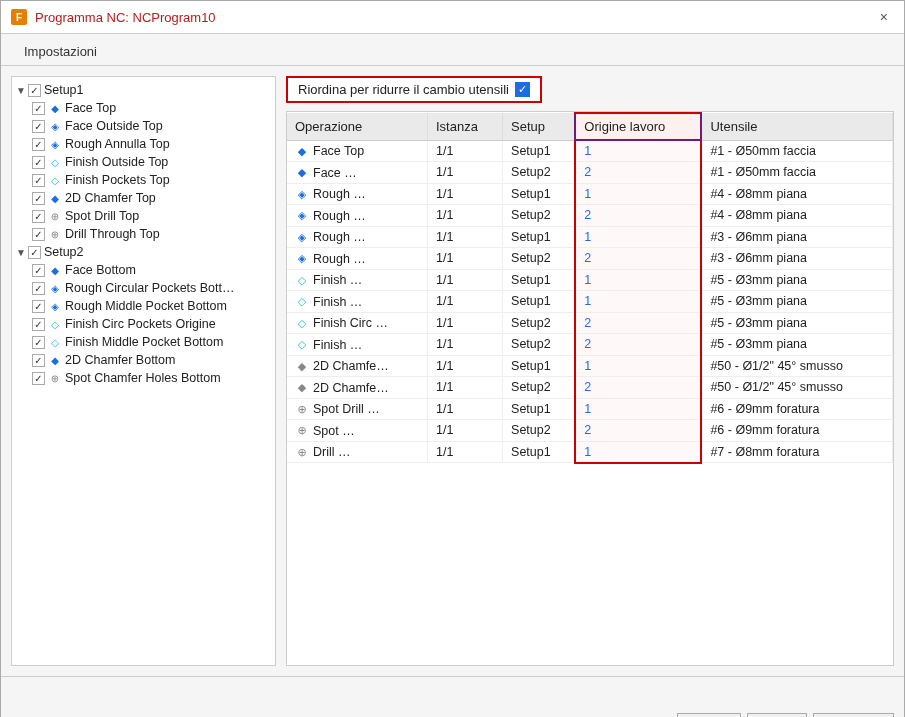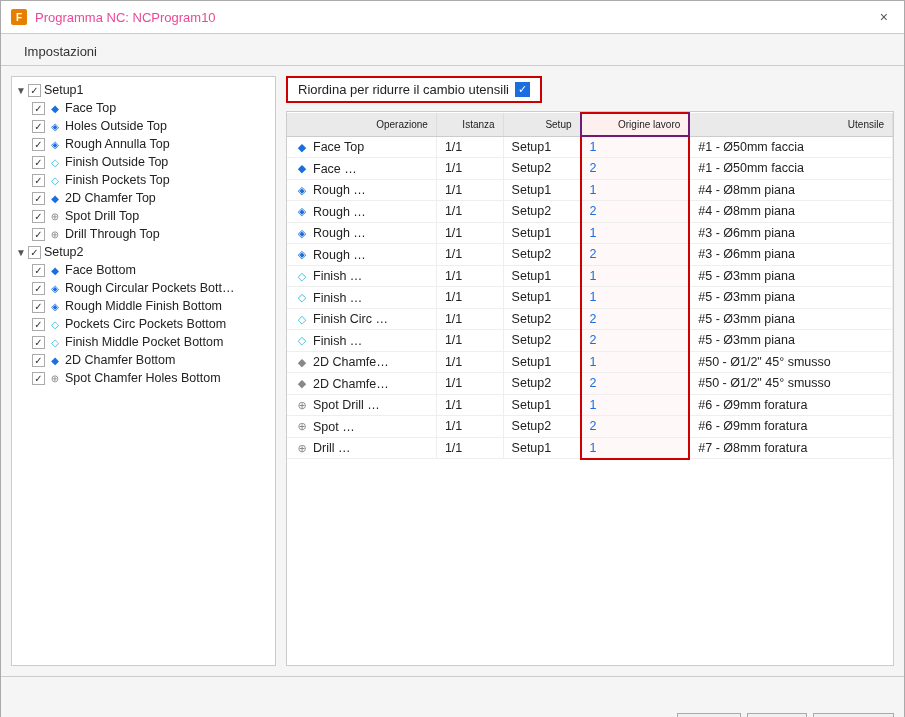--- a/index.html
+++ b/index.html
@@ -35,21 +35,21 @@
       font-size: 10px;
       color: white;
       display: flex;
       align-items: center;
       justify-content: center;
       font-weight: bold;
     }
 
     .title-text {
       font-size: 13px;
-      color: #ec4899;
+      color: #b91c1c;
       text-align: right;
     }
 
     .title-close {
       font-size: 14px;
       cursor: pointer;
       color: #555;
       padding: 2px 6px;
       border: none;
       background: none;
@@ -210,22 +210,22 @@
     table {
       width: 100%;
       border-collapse: collapse;
     }
 
     thead th {
       background: #eaeaea;
       border-bottom: 1px solid #ccc;
       border-right: 1px solid #ddd;
       padding: 5px 8px;
-      text-align: right;
-      font-size: 10px;
+      text-align: left;
+      font-size: 13px;
       font-weight: 500;
       color: #222;
     }
 
     thead th.wl-col {
       background: #fff0f0;
       border: 2px solid #701a75;
       border-top: 2px solid #cc0000;
       color: #222;
     }
@@ -323,21 +323,21 @@
       <div class="tree-item">
         <span class="indent"></span>
         <span class="checkbox checked"></span>
         <span class="op-icon face">◆</span>
         <span>Face Top</span>
       </div>
       <div class="tree-item">
         <span class="indent"></span>
         <span class="checkbox checked"></span>
         <span class="op-icon rough">◈</span>
-        <span>Holes Outside Top</span>
+        <span>Face Outside Top</span>
       </div>
       <div class="tree-item">
         <span class="indent"></span>
         <span class="checkbox checked"></span>
         <span class="op-icon rough">◈</span>
         <span>Rough Annulla Top</span>
       </div>
       <div class="tree-item">
         <span class="indent"></span>
         <span class="checkbox checked"></span>
@@ -383,27 +383,27 @@
       <div class="tree-item">
         <span class="indent"></span>
         <span class="checkbox checked"></span>
         <span class="op-icon rough">◈</span>
         <span>Rough Circular Pockets Bott…</span>
       </div>
       <div class="tree-item">
         <span class="indent"></span>
         <span class="checkbox checked"></span>
         <span class="op-icon rough">◈</span>
-        <span>Rough Middle Finish Bottom</span>
+        <span>Rough Middle Pocket Bottom</span>
       </div>
       <div class="tree-item">
         <span class="indent"></span>
         <span class="checkbox checked"></span>
         <span class="op-icon finish">◇</span>
-        <span>Pockets Circ Pockets Bottom</span>
+        <span>Finish Circ Pockets Origine</span>
       </div>
       <div class="tree-item">
         <span class="indent"></span>
         <span class="checkbox checked"></span>
         <span class="op-icon finish">◇</span>
         <span>Finish Middle Pocket Bottom</span>
       </div>
       <div class="tree-item">
         <span class="indent"></span>
         <span class="checkbox checked"></span>

